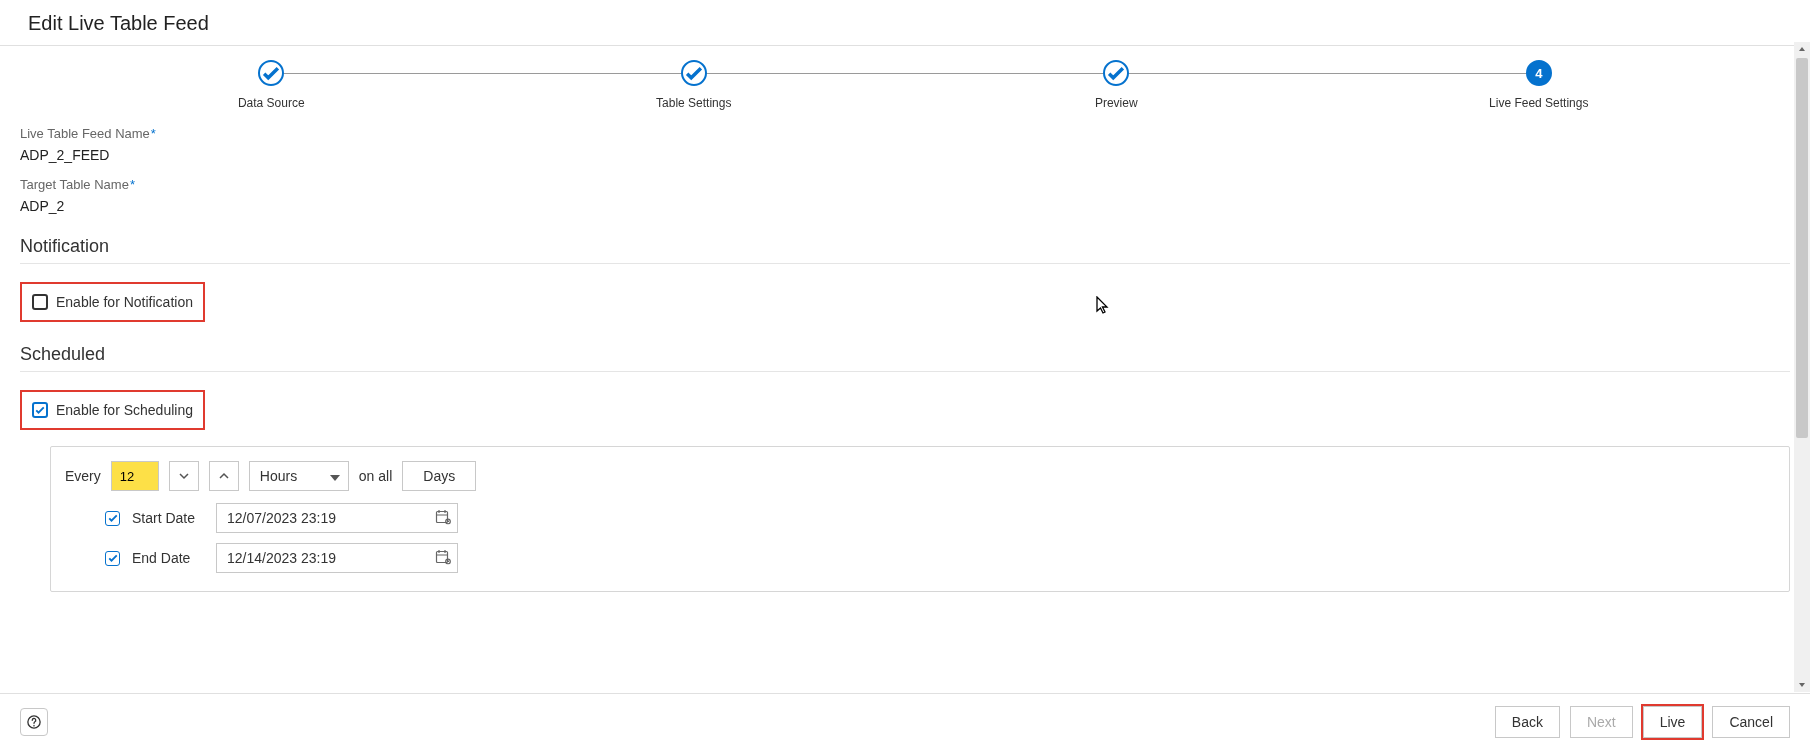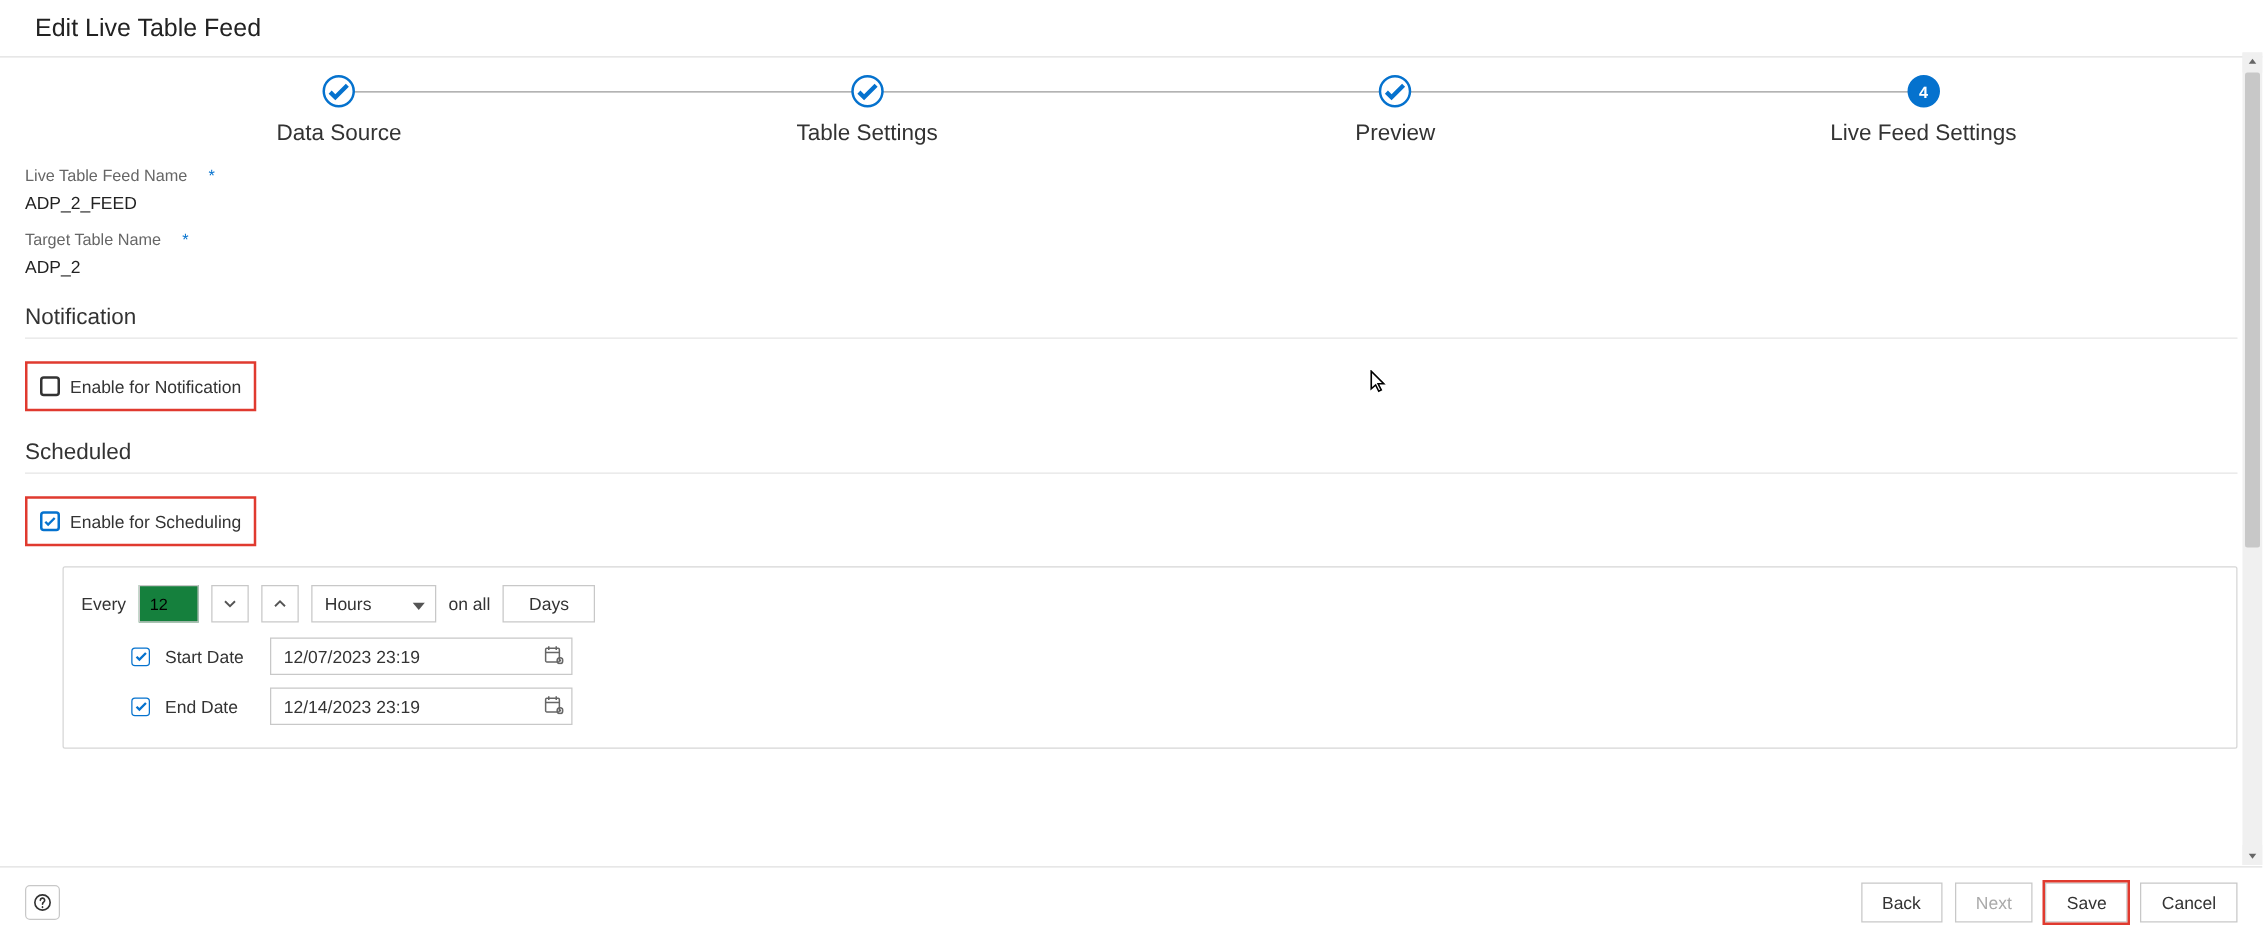--- a/index.html
+++ b/index.html
@@ -56,37 +56,37 @@
   }
   .step-circle.active {
     background: #0572ce;
     color: #fff;
     border-color: #0572ce;
     font-weight: 600;
     font-size: 13px;
   }
   .step-label {
     margin-top: 10px;
-    font-size: 18px;
+    font-size: 12px;
     color: #333;
   }
   .step-line {
     position: absolute;
     top: 13px;
     left: 50%;
     right: -50%;
     height: 1px;
     background: #9a9a9a;
     z-index: 1;
   }
   .step:last-child .step-line { display: none; }
 
   .form-body { padding: 6px 20px 20px 20px; }
   .field-group { margin-bottom: 14px; }
-  .field-label { color: #666; font-size: 13px; margin-bottom: 6px; display: flex; align-items: flex-start; gap: 17px; }
+  .field-label { color: #666; font-size: 13px; margin-bottom: 6px; display: flex; align-items: flex-start; gap: 1px; }
   .req { color: #0572ce; font-size: 13px; }
   .field-value { color: #222; font-size: 14px; }
 
   .section-title {
     font-size: 18px;
     font-weight: 400;
     color: #333;
     margin-top: 22px;
     margin-bottom: 6px;
   }
@@ -128,21 +128,21 @@
     padding: 14px 14px 8px 14px;
     margin-left: 30px;
   }
   .sched-row { display: flex; align-items: center; gap: 10px; margin-bottom: 12px; }
   .sched-text { color: #333; }
   .num-input {
     width: 48px; height: 30px;
     border: 1px solid #c8c8c8;
     padding: 0 8px;
     font-size: 13px;
-    background: #15803d;
+    background: #fde047;
   }
   .spin-btn {
     width: 30px; height: 30px;
     border: 1px solid #c8c8c8;
     background: #fff;
     display: flex; align-items: center; justify-content: center;
     color: #555;
     cursor: pointer;
   }
   .spin-btn svg { width: 10px; height: 10px; }
@@ -430,16 +430,16 @@
 <div class="footer">
   <div class="help-btn" title="Help">
     <svg width="14" height="14" viewBox="0 0 16 16">
       <circle cx="8" cy="8" r="7" fill="none" stroke="currentColor" stroke-width="1.5"></circle>
       <path d="M6 6a2 2 0 1 1 3 1.7c-.7.4-1 .8-1 1.8M8 12v.5" fill="none" stroke="currentColor" stroke-width="1.5" stroke-linecap="round"></path>
     </svg>
   </div>
   <div class="footer-actions">
     <button class="btn">Back</button>
     <button class="btn disabled">Next</button>
-    <button class="btn highlight">Save</button>
+    <button class="btn highlight">Live</button>
     <button class="btn">Cancel</button>
   </div>
 </div>
 
 </body></html>

